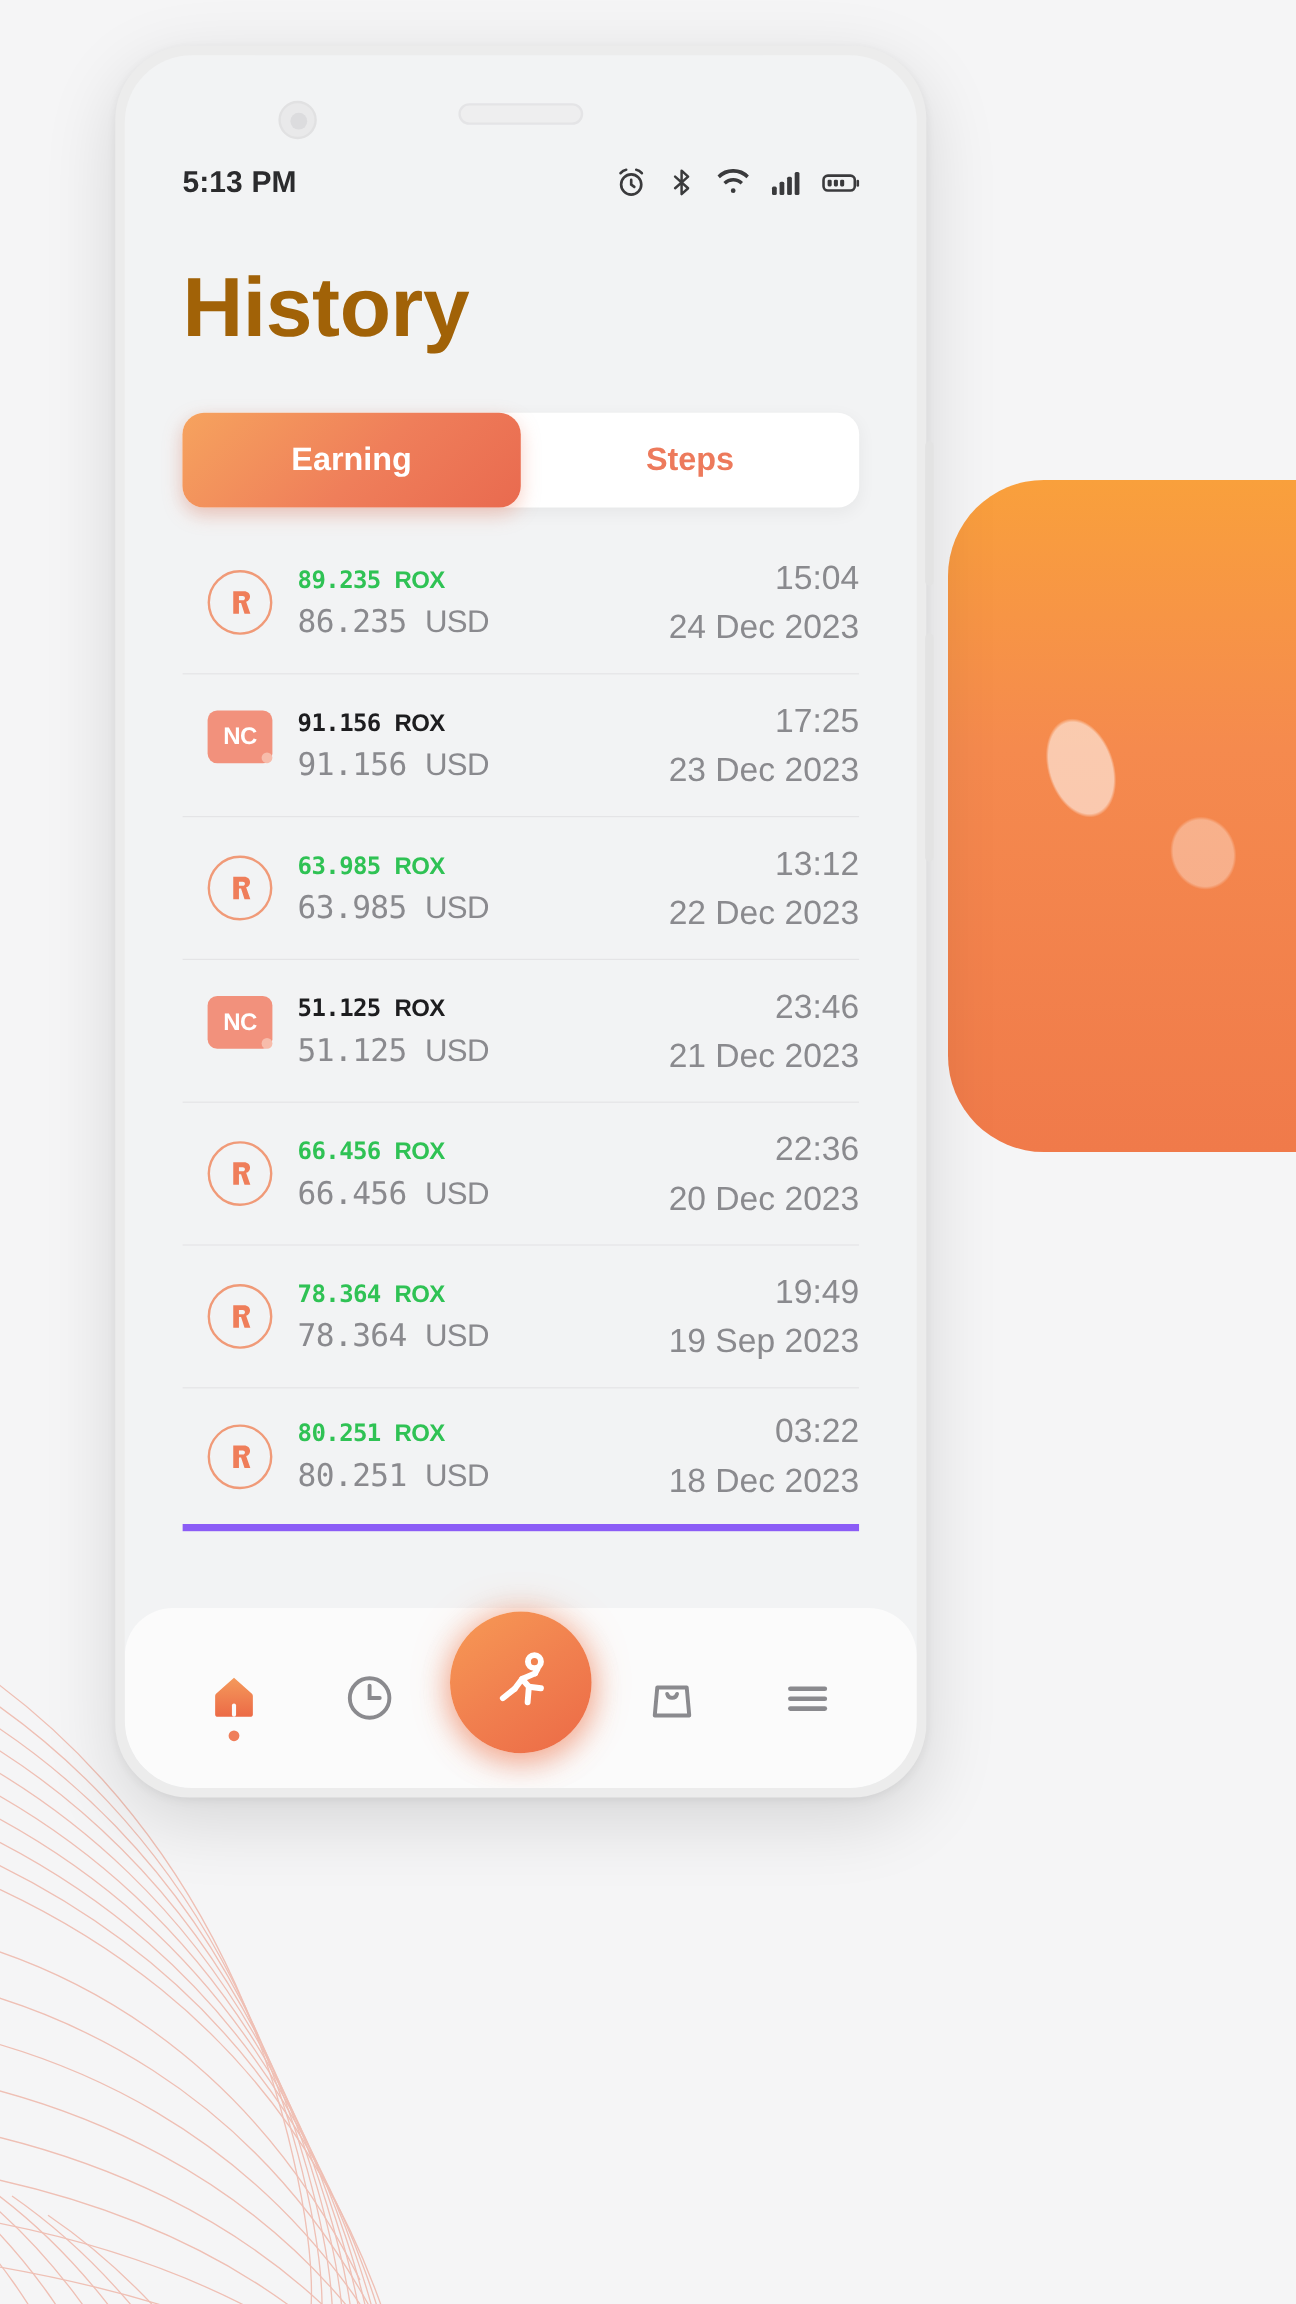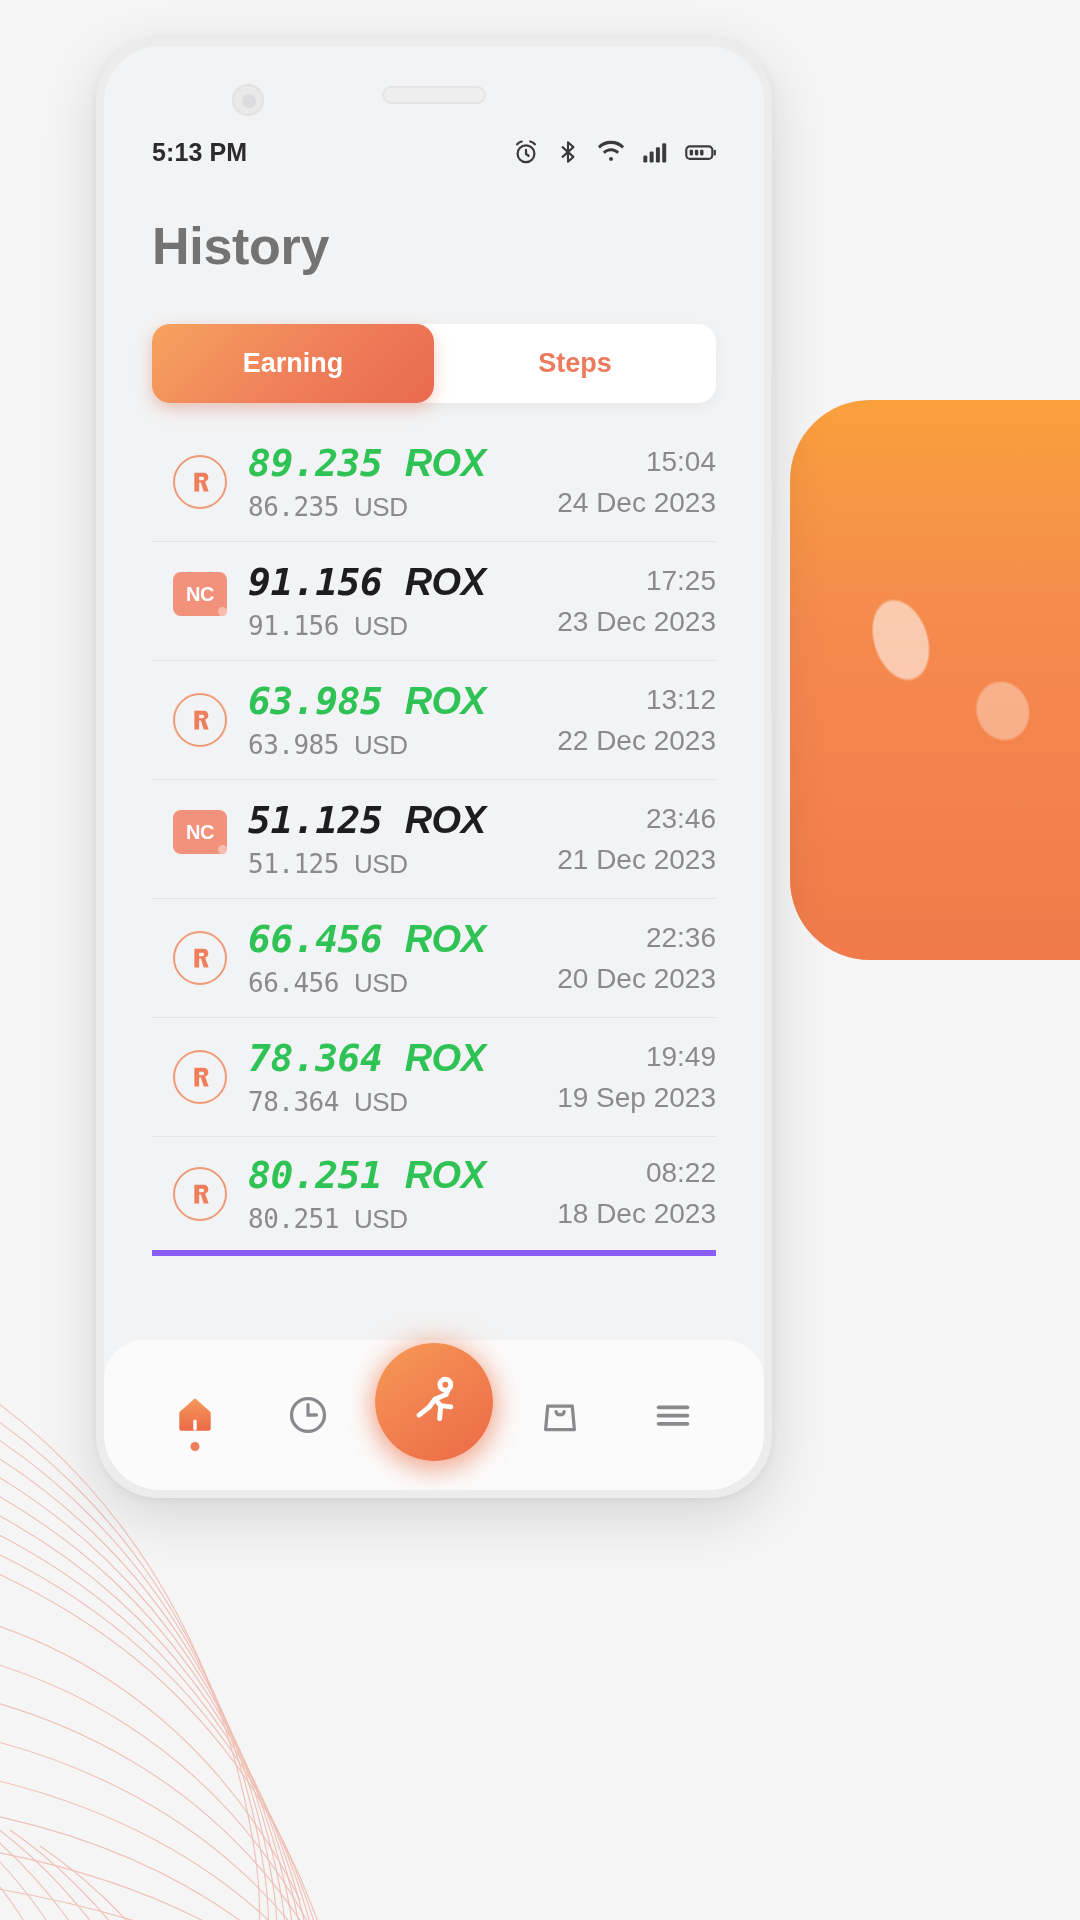--- a/index.html
+++ b/index.html
@@ -142,23 +142,23 @@
     display: flex;
     align-items: center;
     gap: 15px;
   }
   .status-icons svg { display: block; }
 
   
   .page-title {
     flex: none;
     padding: 42px 48px 0 48px;
-    font-size: 52px;
+    font-size: 70px;
     font-weight: 700;
-    color: #737373;
+    color: #a16207;
     letter-spacing: -.3px;
   }
 
   
   .segment {
     flex: none;
     margin: 48px 48px 0 48px;
     height: 79px;
     background: #ffffff;
     border-radius: 18px;
@@ -263,24 +263,23 @@
 
   .row-amounts {
     flex: 1;
     min-width: 0;
     display: flex;
     flex-direction: column;
     gap: 7px;
   }
   .amt-main {
     font-family: "DejaVu Sans Mono", monospace;
-    font-size: 38px;
+    font-size: 20px;
     font-weight: 700;
     letter-spacing: -.5px;
-    font-style: italic;
   }
   .amt-main.green { color: #2fc254; }
   .amt-main.dark  { color: #1d1d1f; }
   .amt-main .unit { font-family: "Liberation Sans", sans-serif; }
   .amt-sub {
     font-family: "DejaVu Sans Mono", monospace;
     font-size: 26px;
     color: #8a8a8e;
     letter-spacing: -.5px;
   }
@@ -596,21 +595,21 @@
           <div class="amt-main green">
             <span>80.251</span>
             <span class="unit">ROX</span>
           </div>
           <div class="amt-sub">
             <span>80.251</span>
             <span class="unit">USD</span>
           </div>
         </div>
         <div class="row-when">
-          <div class="when-time">08:22</div>
+          <div class="when-time">03:22</div>
           <div class="when-date">18 Dec 2023</div>
         </div>
       </div>
 
     </div>
 
     <div class="tabbar">
 
       <button class="tab">
         <svg width="46" height="46" viewBox="0 0 24 24">

